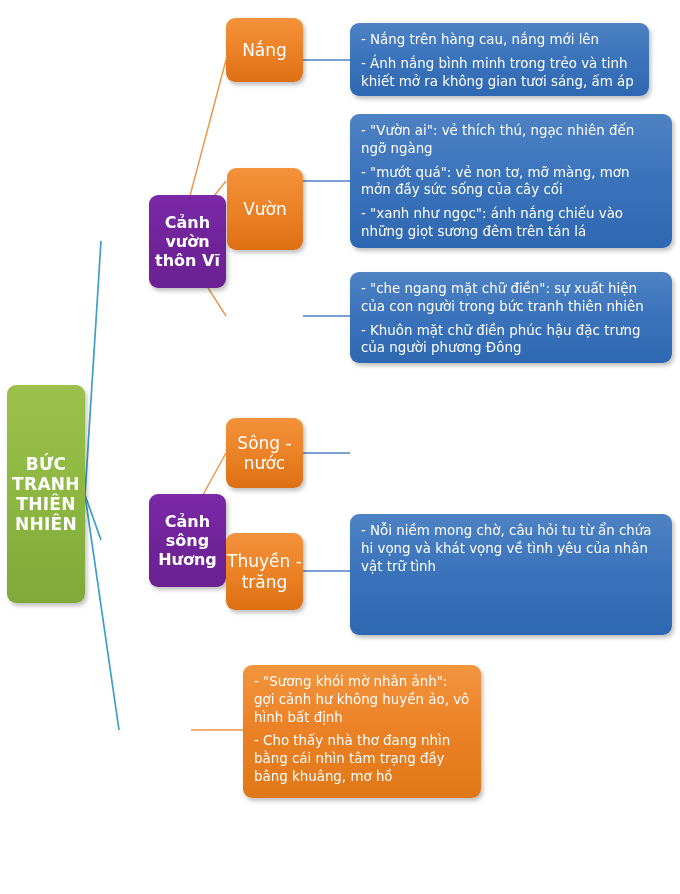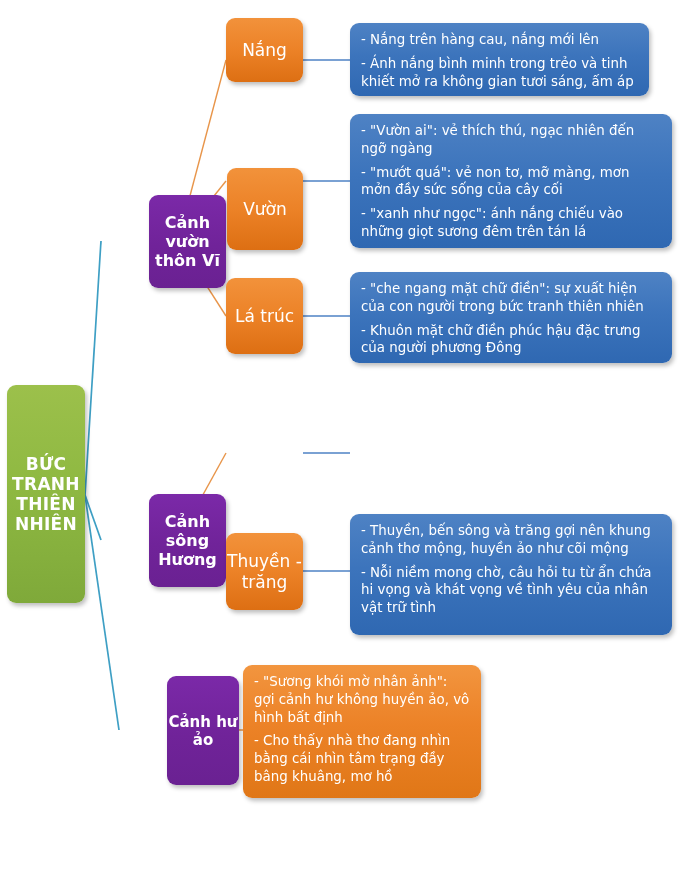--- a/index.html
+++ b/index.html
@@ -60,36 +60,33 @@
   </div>
 
   <div class="node branch" style="left:101px;top:195px;width:77px;height:93px;">
     <span>Cảnh vườn thôn Vĩ</span>
   </div>
 
   <div class="node branch" style="left:101px;top:494px;width:77px;height:93px;">
     <span>Cảnh sông Hương</span>
   </div>
 
-  <div class="node branch" style="left:119px;top:676px;width:72px;height:109px;font-size:15px;">
-    <span>Cảnh hư ảo</span>
-  </div>
 
   <div class="node topic" style="left:226px;top:18px;width:77px;height:64px;">
     <span>Nắng</span>
   </div>
 
   <div class="node topic" style="left:227px;top:140px;width:76px;height:82px;margin-top:28px;">
     <span>Vườn</span>
   </div>
 
-  <div class="node topic" style="left:226px;top:278px;width:77px;height:76px;">
-    <span>Lá trúc</span>
+
+  <div class="node topic" style="left:226px;top:418px;width:77px;height:70px;">
+    <span>Sông - nước</span>
   </div>
-
 
   <div class="node topic" style="left:226px;top:533px;width:77px;height:77px;">
     <span>Thuyền - trăng</span>
   </div>
 
   <div class="node detail blue" style="left:350px;top:23px;width:299px;height:73px;">
     <div>
       <p>- Nắng trên hàng cau, nắng mới lên</p>
       <p>- Ánh nắng bình minh trong trẻo và tinh khiết mở ra không gian tươi sáng, ấm áp</p>
     </div>
@@ -106,21 +103,20 @@
   <div class="node detail blue" style="left:350px;top:272px;width:322px;height:91px;">
     <div>
       <p>- "che ngang mặt chữ điền": sự xuất hiện của con người trong bức tranh thiên nhiên</p>
       <p>- Khuôn mặt chữ điền phúc hậu đặc trưng của người phương Đông</p>
     </div>
   </div>
 
 
   <div class="node detail blue" style="left:350px;top:514px;width:322px;height:121px;">
     <div>
-      <p>- Thuyền, bến sông và trăng gợi nên khung cảnh thơ mộng, huyền ảo như cõi mộng</p>
       <p>- Nỗi niềm mong chờ, câu hỏi tu từ ẩn chứa hi vọng và khát vọng về tình yêu của nhân vật trữ tình</p>
     </div>
   </div>
 
   <div class="node detail orange" style="left:243px;top:665px;width:238px;height:133px;">
     <div>
       <p>- "Sương khói mờ nhân ảnh": gợi cảnh hư không huyền ảo, vô hình bất định</p>
       <p>- Cho thấy nhà thơ đang nhìn bằng cái nhìn tâm trạng đầy bâng khuâng, mơ hồ</p>
     </div>
   </div>

